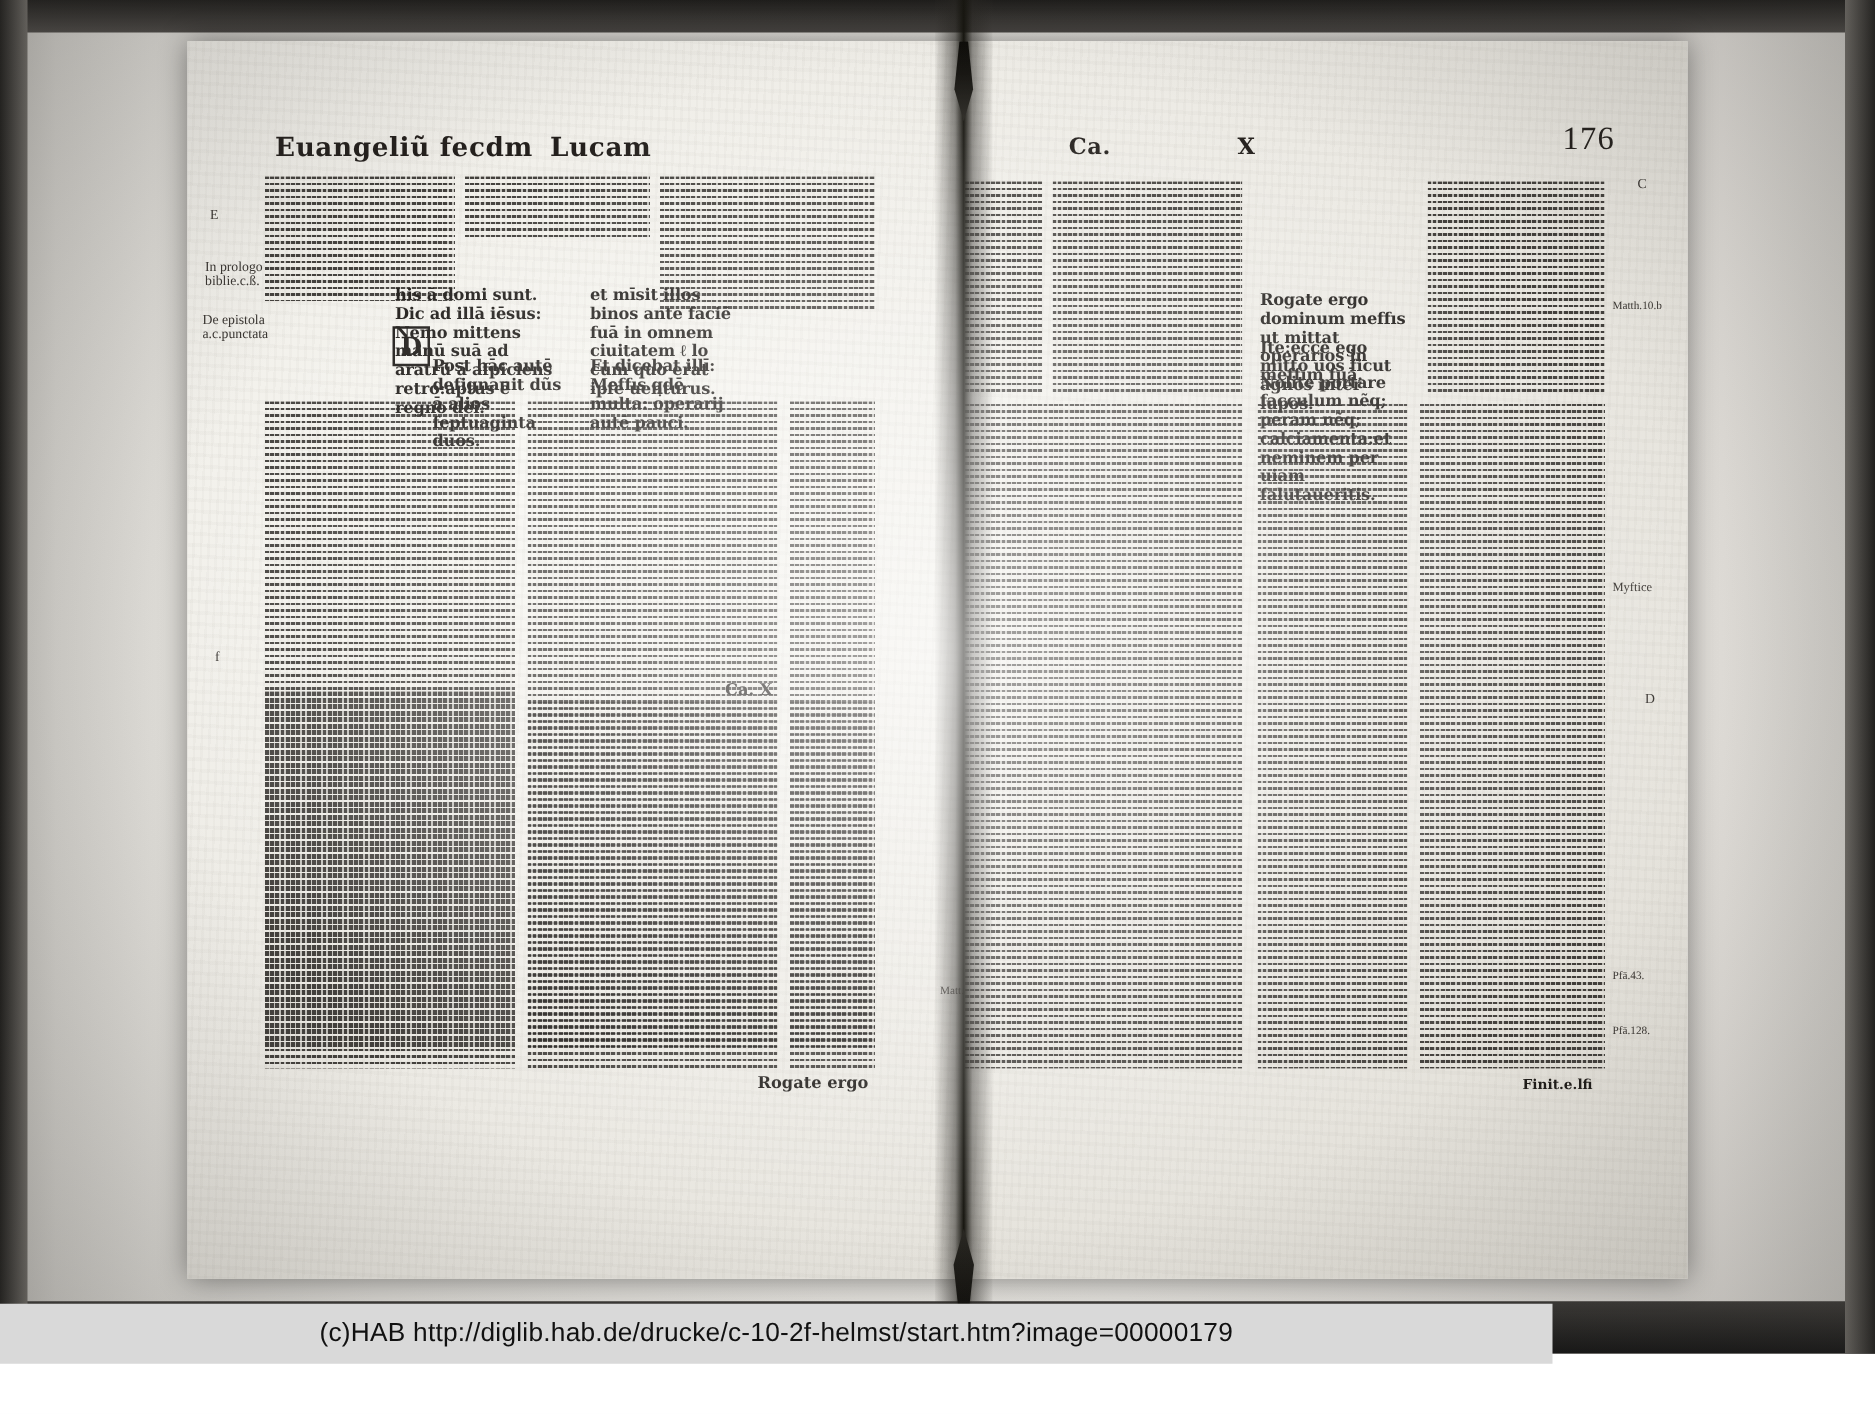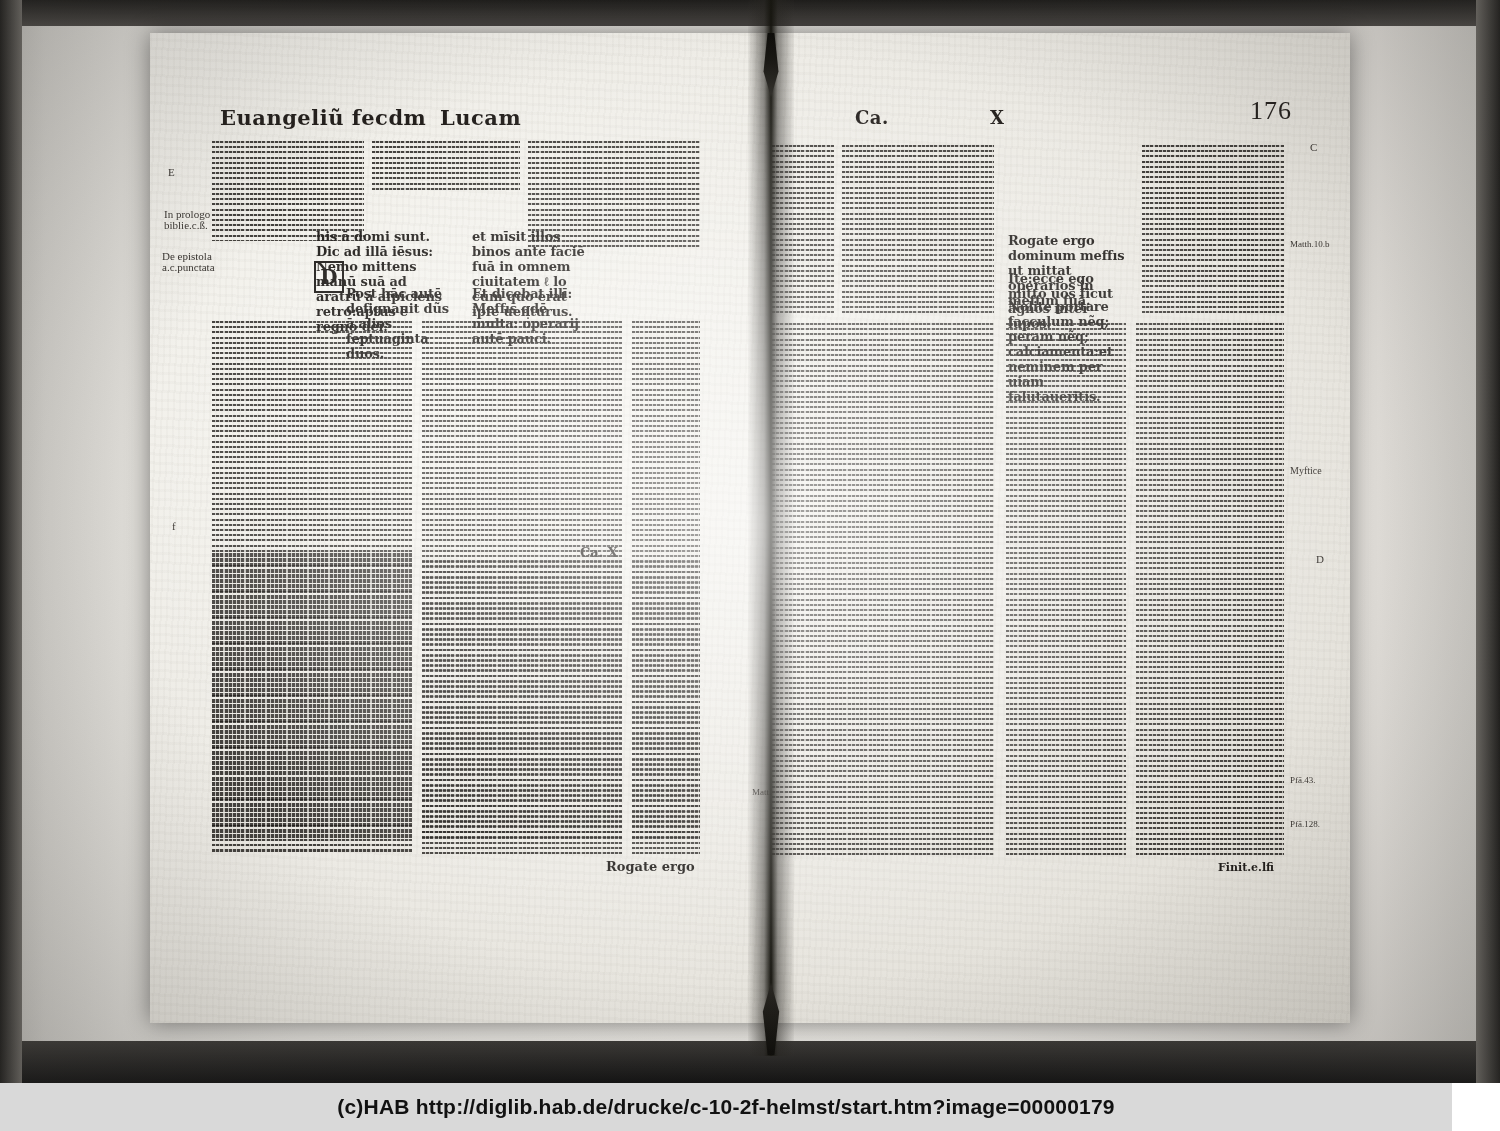--- a/index.html
+++ b/index.html
@@ -200,28 +200,27 @@
     font-family: "DejaVu Serif", serif;
     font-weight: 700;
     font-size: 13px;
     color: #201d1a;
   }
 
   
   #caption-bar {
     position: absolute;
     left: 0;
-    top: 1083px;
-    width: 1452px;
+    top: 1043px;
+    width: 1242px;
     height: 48px;
     background: #d9d9d9;
     display: flex;
     align-items: center;
     justify-content: center;
-    font-weight: bold;
   }
   #caption-text {
     font-family: "Liberation Sans", sans-serif;
     font-size: 21px;
     color: #111111;
     letter-spacing: 0.2px;
   }
 </style>
 </head>
 <body>

